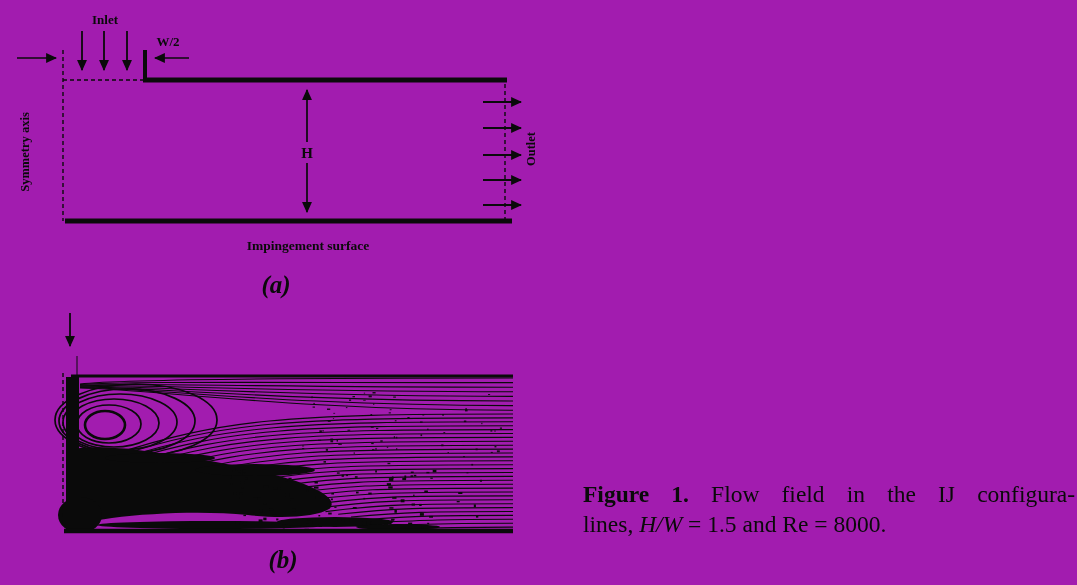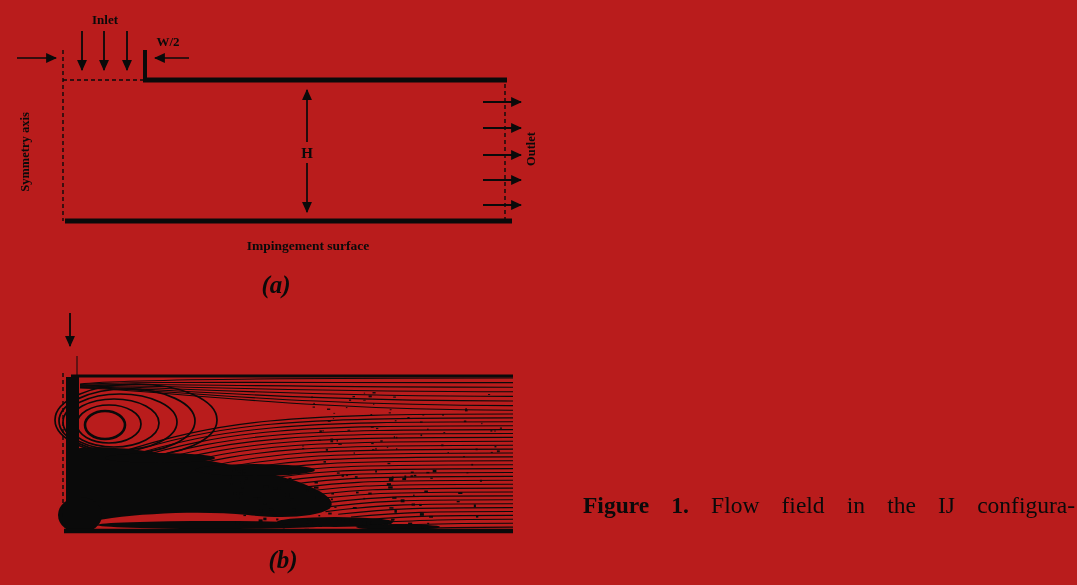--- a/index.html
+++ b/index.html
@@ -1,25 +1,25 @@
 <!DOCTYPE html>
 <html><head>
 <meta charset="utf-8">
 <style>
   html,body{margin:0;padding:0;background:#ffffff;}
-  .page{position:relative;width:1077px;height:585px;background:#b91c1c;overflow:hidden;
+  .page{position:relative;width:1077px;height:585px;background:#a21caf;overflow:hidden;
         font-family:"Liberation Serif", serif;color:#0a0a0a;}
   svg{position:absolute;left:0;}
   #panel-a{top:0;}
   #panel-b{top:300px;}
   .figtext{font-family:"Liberation Serif", serif;font-weight:bold;fill:#0a0a0a;}
   .panel-letter{font-family:"Liberation Serif", serif;font-weight:bold;font-style:italic;fill:#0a0a0a;}
   .caption{position:absolute;left:583px;top:479px;width:492px;
            font-family:"Liberation Serif", serif;font-size:23.5px;line-height:30px;color:#0a0a0a;}
-  .cap-line{width:100%;margin-top:11px;}
+  .cap-line{width:100%;}
   .cap-just{text-align:justify;text-align-last:justify;}
   .cap-b{font-weight:bold;}
   .cap-i{font-style:italic;}
   .ink-line{stroke:#0a0a0a;fill:none;}
 </style>
 </head>
 <body>
 
 <div class="page">
 
@@ -330,15 +330,16 @@
     <line class="ink-line" x1="64" y1="231" x2="513" y2="231" stroke-width="4.5"></line>
 
     <line class="ink-line" x1="70" y1="13" x2="70" y2="46" stroke-width="1.8" marker-end="url(#ahb)"></line>
     <line class="ink-line" x1="77" y1="56" x2="77" y2="78" stroke-width="1"></line>
 
     <text class="panel-letter" x="283" y="268" font-size="25" text-anchor="middle">(b)</text>
   </svg>
 
   <div class="caption">
     <div class="cap-line cap-just"><span class="cap-b">Figure 1.</span><span> Flow field in the IJ configura-</span></div>
+    <div class="cap-line"><span>lines, </span><span class="cap-i">H/W</span><span> = 1.5 and Re = 8000.</span></div>
   </div>
 
 </div>
 
 </body></html>

